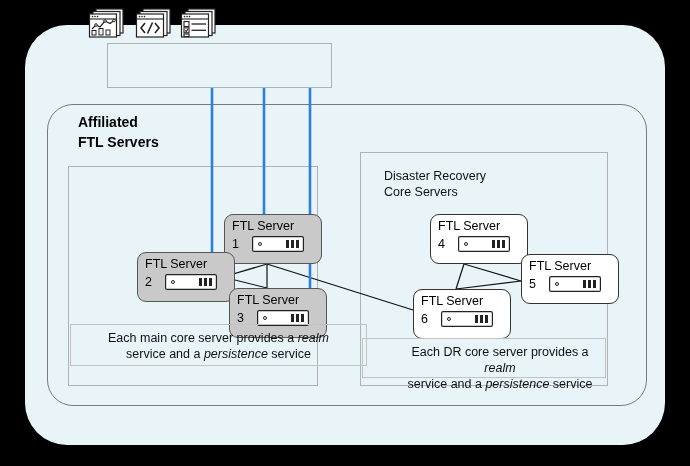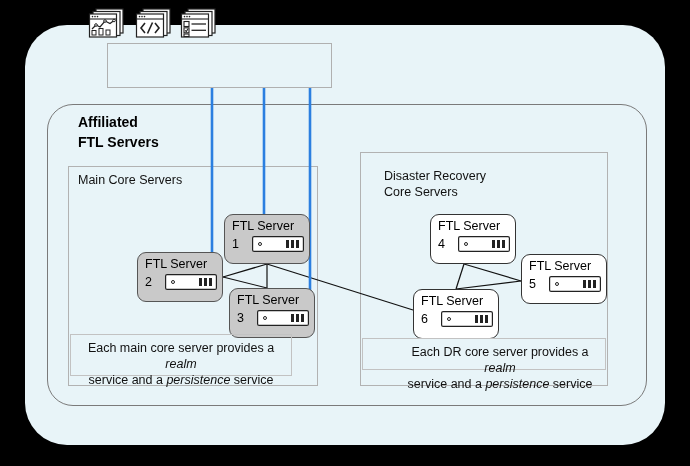--- a/index.html
+++ b/index.html
@@ -112,28 +112,28 @@
     position: absolute;
     border: 1px solid #c2c2c2;
     background: transparent;
     box-sizing: border-box;
     text-align: center;
     font-size: 12.5px;
     line-height: 16px;
     color: #111;
     padding-top: 5px;
   }
-  .caption-main { left: 70px;  top: 334px; width: 222px; height: 42px; }
-  .caption-dr   { left: 362px; top: 338px; width: 244px; height: 32px; padding-left: 32px; }
+  .caption-main { left: 70px;  top: 324px; width: 297px; height: 42px; }
+  .caption-dr   { left: 362px; top: 338px; width: 244px; height: 40px; padding-left: 32px; }
   .caption-box i { font-style: italic; }
 
   
   .server {
     position: absolute;
-    width: 86px;
+    width: 98px;
     height: 50px;
     border-radius: 9px;
     border: 1px solid #4a4a4a;
     box-sizing: border-box;
     padding: 4px 0 0 0;
     text-align: left;
   }
   .server.gray  { background: #c9c9c9; border-color: #555; }
   .server.white { background: #ffffff; border-color: #333; }
 
@@ -257,21 +257,20 @@
       <line x1="11.5" y1="22.3" x2="26" y2="22.3" stroke="#222" stroke-width="1.3"></line>
       <rect x="4" y="26" width="5" height="2.5" fill="#fff" stroke="#222" stroke-width="1.1"></rect>
     </svg>
   </div>
 
   <div class="affiliated-panel"></div>
   <div class="affiliated-title">Affiliated
 FTL Servers</div>
 
   <div class="group-panel group-main"></div>
-  <div class="group-title group-title-main">Main Core Servers</div>
 
   <div class="group-panel group-dr"></div>
   <div class="group-title group-title-dr">Disaster Recovery
 Core Servers</div>
 
   <div class="server gray srv1">
     <div class="sv-title">FTL Server</div>
     <div class="sv-row">
       <div class="sv-num">1</div>
       <div class="sv-glyph">

